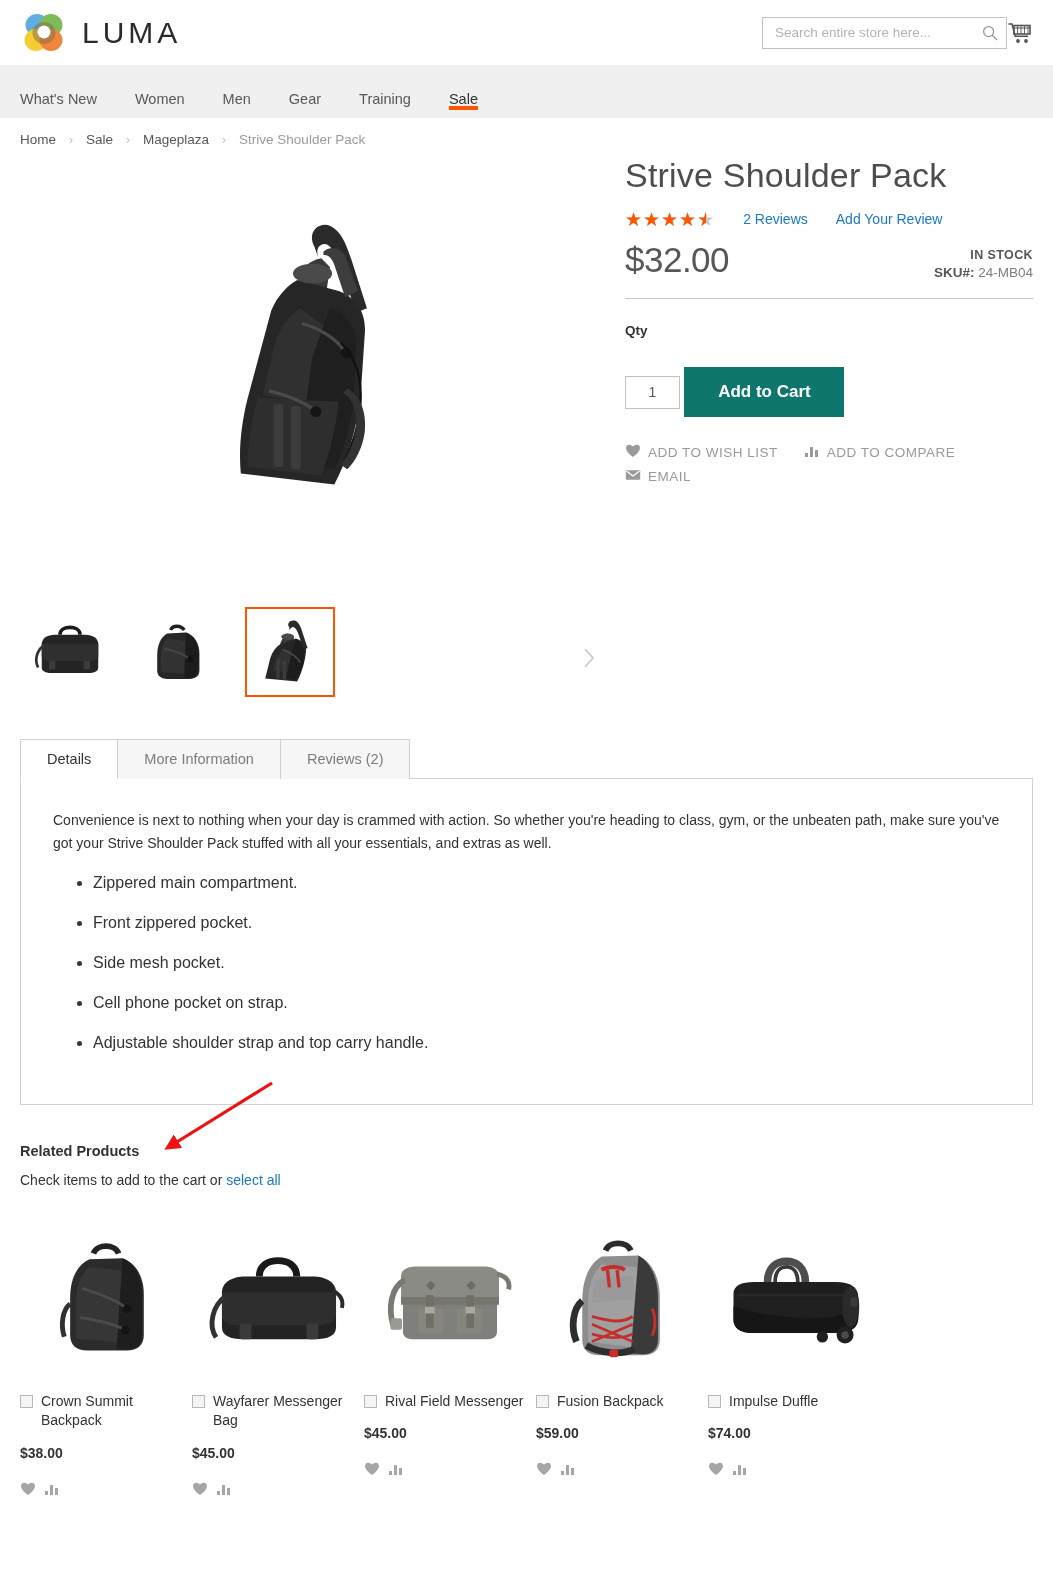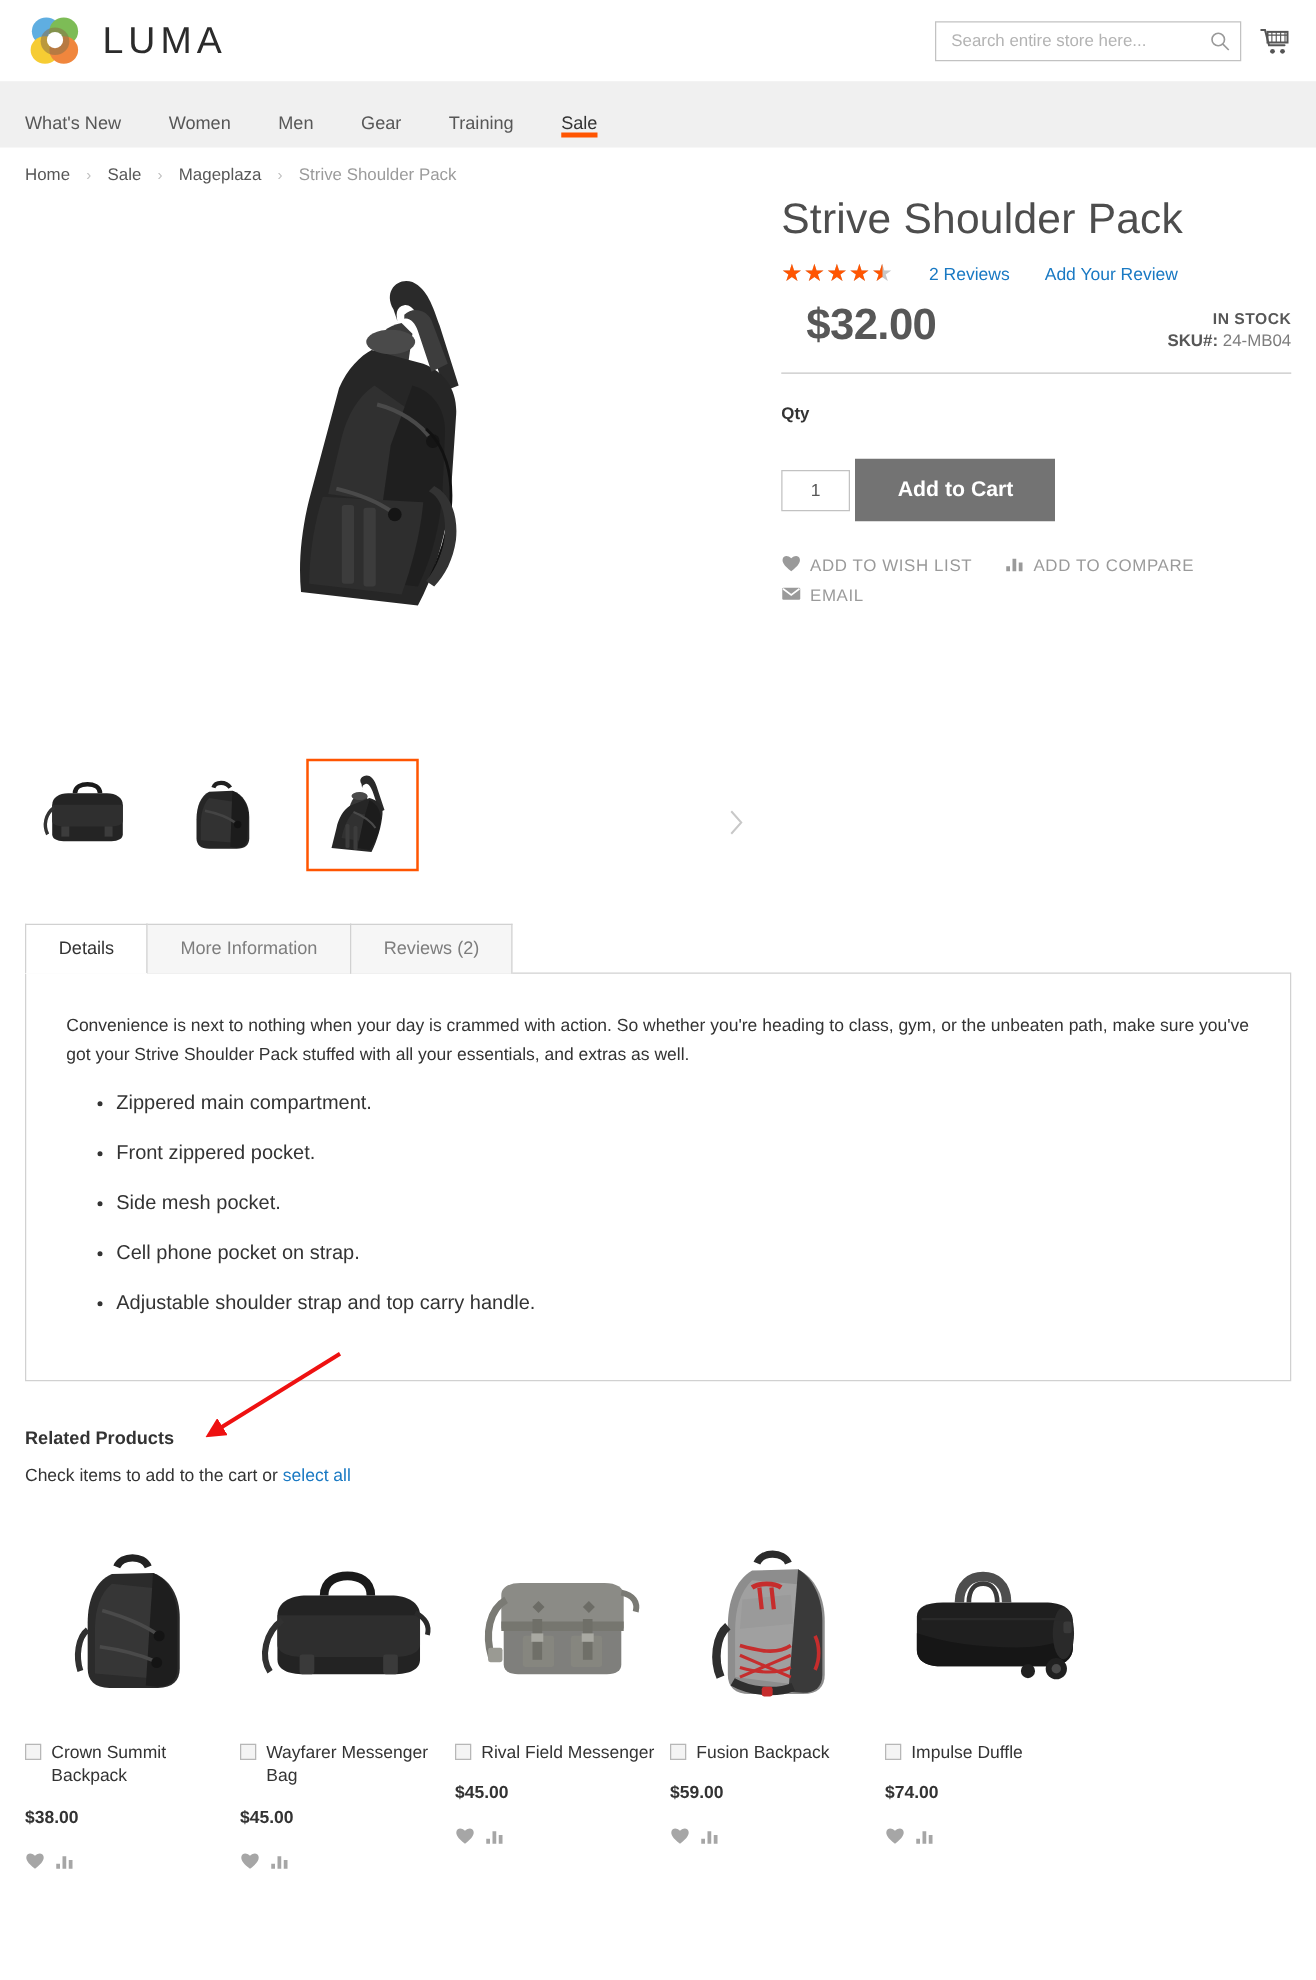--- a/index.html
+++ b/index.html
@@ -27,21 +27,20 @@
   .logo-text {
     font-size: 30px;
     letter-spacing: 4px;
     color: #2b2b2b;
     font-weight: 400;
   }
   .header-right {
     margin-left: auto;
     display: flex;
     align-items: center;
-    gap: 14px;
   }
   .search-box {
     width: 245px;
     height: 32px;
     border: 1px solid #c2c2c2;
     background: #fff;
     display: flex;
     align-items: center;
     padding: 0 8px 0 12px;
   }
@@ -182,24 +181,23 @@
     margin-left: 28px;
   }
   .price-row {
     display: flex;
     align-items: flex-start;
     justify-content: space-between;
     margin-top: 8px;
   }
   .price {
     font-size: 35px;
-    font-weight: 700;
+    font-weight: 400;
     color: #575757;
     letter-spacing: -0.5px;
-    margin-left: 20px;
   }
   .stock-block { text-align: right; padding-top: 8px; }
   .in-stock {
     font-size: 12.5px;
     font-weight: bold;
     color: #575757;
     letter-spacing: 0.4px;
   }
   .sku { font-size: 13.5px; color: #7d7d7d; margin-top: 3px; }
   .sku b { color: #575757; font-weight: bold; }
@@ -216,21 +214,21 @@
     border: 1px solid #c2c2c2;
     text-align: center;
     font-size: 14px;
     color: #575757;
     font-family: "Liberation Sans", sans-serif;
     outline: none;
   }
   .add-cart-btn {
     margin-top: 22px;
     width: 160px; height: 50px;
-    background: #737373;
+    background: #0f766e;
     color: #fff;
     border: none;
     font-size: 17px;
     font-weight: bold;
     cursor: pointer;
     font-family: "Liberation Sans", sans-serif;
   }
   .actions {
     margin-top: 26px;
     display: flex;

